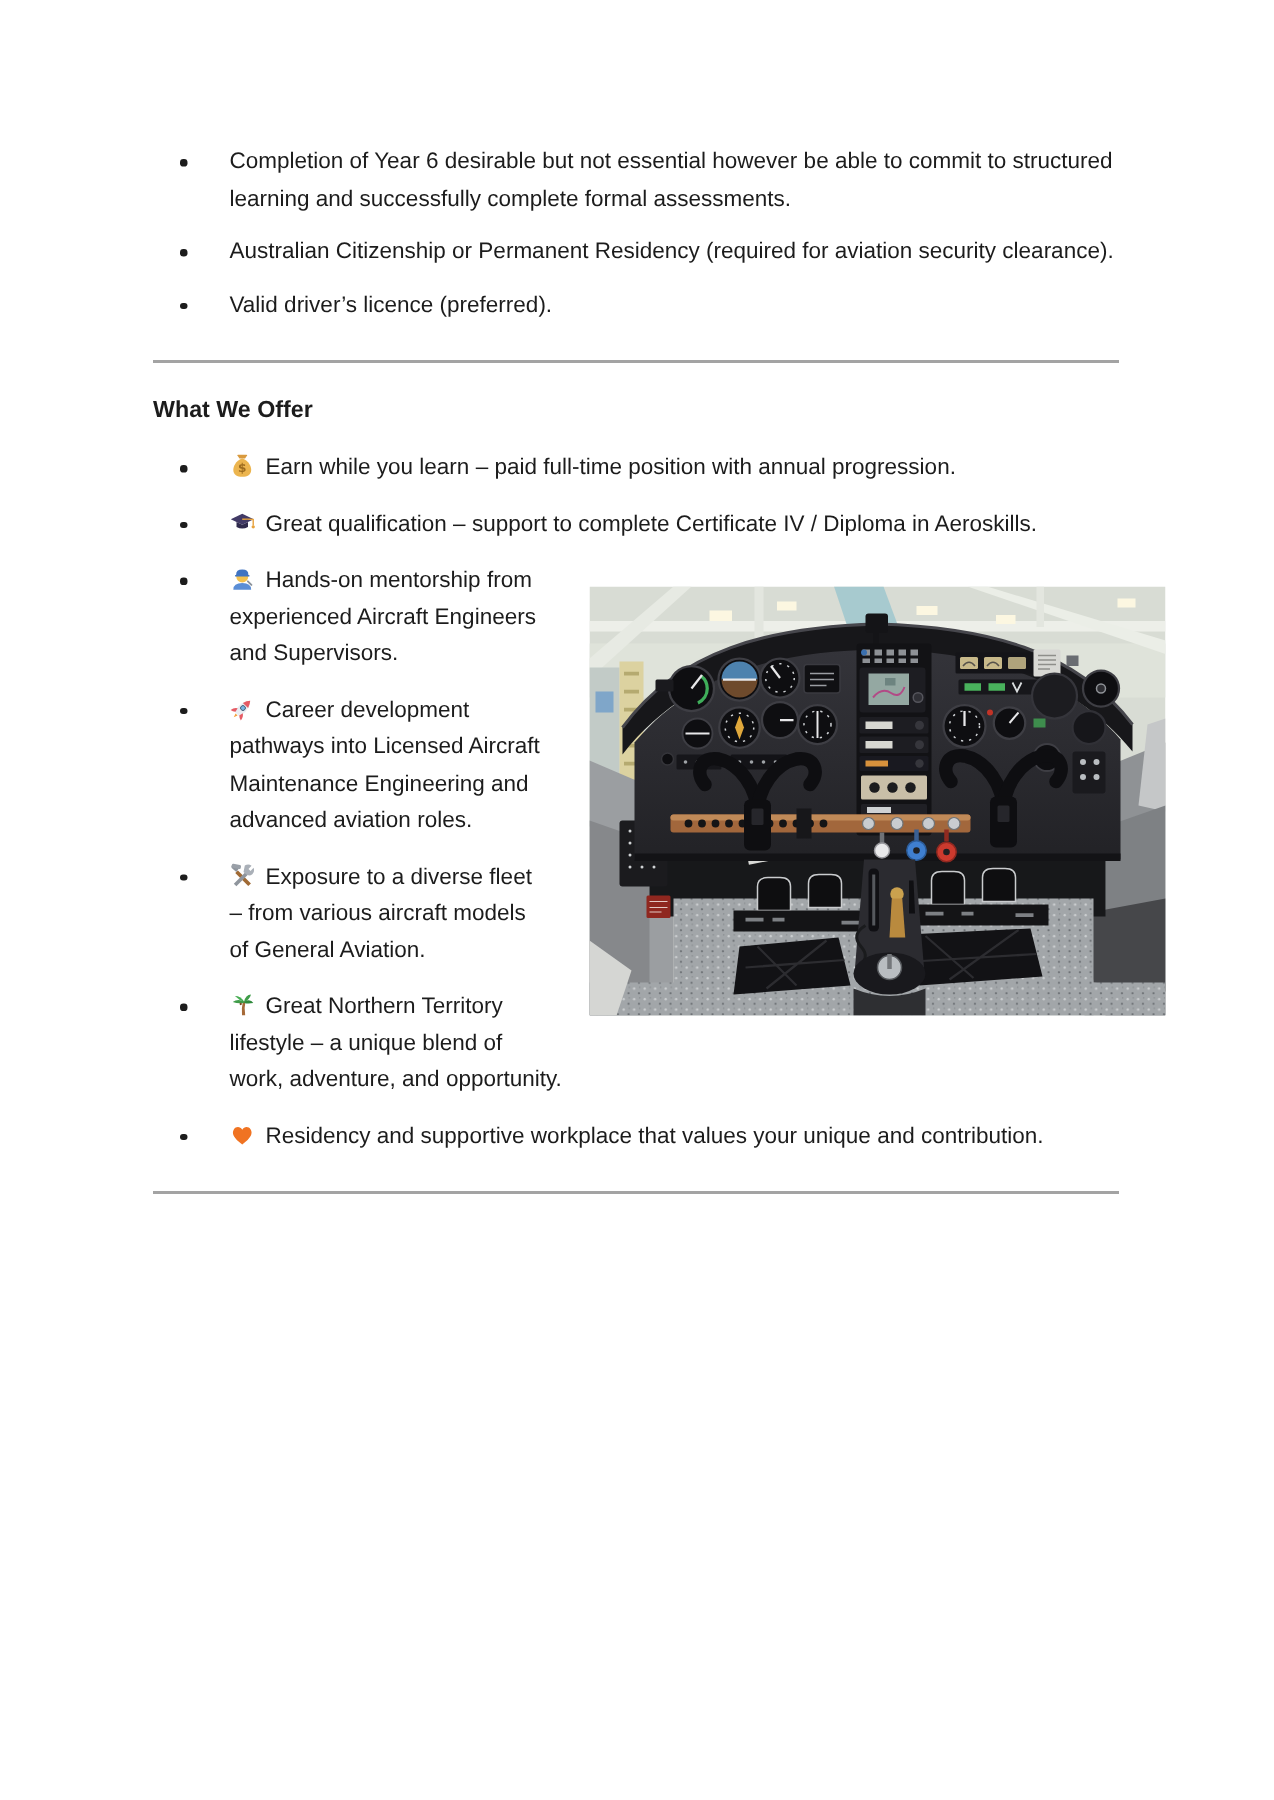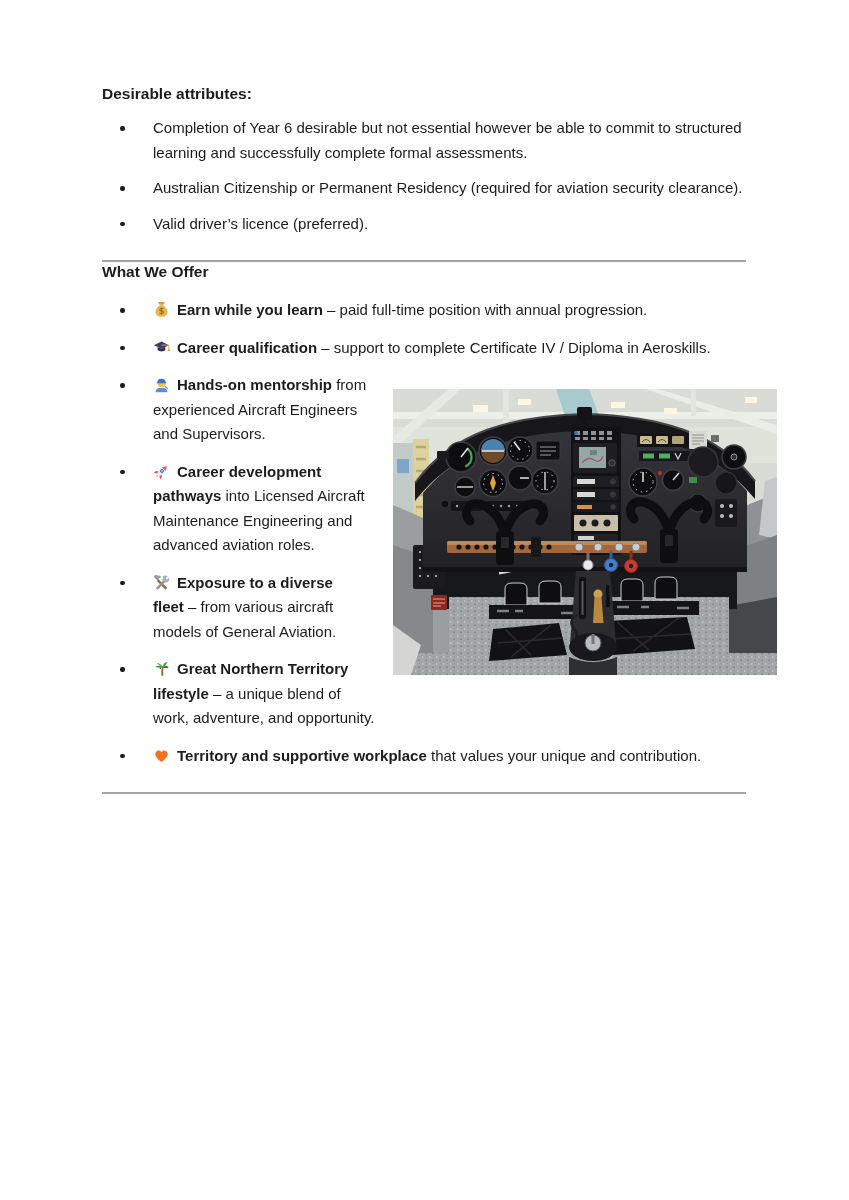--- a/index.html
+++ b/index.html
@@ -15,21 +15,21 @@
   }
   .content {
     position: absolute; left: 102px; top: 0;
     width: 644px;
     padding-top: 84px;
   }
   .doc-heading {
     font-size: 15.5px; font-weight: 700;
     line-height: 20px; margin: 0;
   }
-  .h-offer { }
+  .h-offer { margin-top: 22px; }
   ul.doc-list { list-style: none; margin: 12px 0 0 0; padding: 0; }
   ul.doc-list.offer { margin-top: 16px; }
   ul.doc-list li {
     position: relative;
     padding-left: 51px;
     line-height: 24.5px;
     margin: 0 0 11px 0;
   }
   ul.doc-list.offer li { margin-bottom: 13px; }
   ul.doc-list li:last-child { margin-bottom: 0; }
@@ -37,39 +37,38 @@
     content: "";
     position: absolute; left: 18px; top: 10px;
     width: 4.5px; height: 4.5px; border-radius: 50%;
     background: #1c1c1c;
   }
   .divider {
     height: 0; border: none;
     border-top: 2px solid #a3a3a3;
     margin: 24px 0 0 0;
   }
-  b { font-weight: 700; }
+  b { font-weight: 400; }
   .emoji {
     display: inline-block; width: 17px; height: 17px;
     vertical-align: -3px; margin-right: 7px;
   }
   .emoji svg { width: 100%; height: 100%; display: block; }
   .photo {
     float: right;
     width: 384px; height: 286px;
     margin: 16px -31px 10px 26px;
   }
   .photo svg { width: 100%; height: 100%; display: block; }
 </style>
 </head>
 <body>
 
 <div class="content">
 
-  <h2 class="doc-heading">Desirable attributes:</h2>
 
   <ul class="doc-list">
     <li><span>Completion of Year 6 desirable but not essential however be able to commit to structured learning and successfully complete formal assessments.</span></li>
     <li><span>Australian Citizenship or Permanent Residency (required for aviation security clearance).</span></li>
     <li><span>Valid driver’s licence (preferred).</span></li>
   </ul>
 
   <hr class="divider">
 
   <h2 class="doc-heading h-offer">What We Offer</h2>
@@ -87,21 +86,21 @@
     </li>
 
     <li>
       <span class="emoji">
         <svg viewBox="0 0 20 20">
             <path d="M10 3 L19 7.3 L10 11.6 L1 7.3 Z" fill="#413a66"></path>
             <path d="M5.5 9.4 L5.5 13.3 Q10 15.9 14.5 13.3 L14.5 9.4 L10 11.6 Z" fill="#2f2a4d"></path>
             <path d="M10 7.3 Q15.5 6.9 18.6 7.5 L18.6 12.2" stroke="#e8a33d" stroke-width="1.1" fill="none"></path>
             <circle cx="18.6" cy="13.2" r="1.3" fill="#e8a33d"></circle>
           </svg>
-      </span><b>Career qualification</b><span> – support to complete Certificate IV / Diploma in Aeroskills.</span>
+      </span><b>Great qualification</b><span> – support to complete Certificate IV / Diploma in Aeroskills.</span>
     </li>
 
     <li>
       <div class="photo">
         <svg viewBox="0 0 384 286" xmlns="http://www.w3.org/2000/svg" preserveAspectRatio="none">
           <defs>
             <pattern id="speck" width="7" height="7" patternUnits="userSpaceOnUse">
               <rect width="7" height="7" fill="#a2a6a9"></rect>
               <circle cx="1.8" cy="2" r="0.8" fill="#cdd0d2"></circle>
               <circle cx="5" cy="5.2" r="0.7" fill="#6b6f73"></circle>
@@ -408,20 +407,20 @@
             <circle cx="8.8" cy="9.8" r="0.9" fill="#7a4a22"></circle>
           </svg>
       </span><b>Great Northern Territory lifestyle</b><span> – a unique blend of work, adventure, and opportunity.</span>
     </li>
 
     <li>
       <span class="emoji">
         <svg viewBox="0 0 20 20">
             <path d="M10 17.6 C3 12.6 1.6 8.8 3.4 5.9 C5 3.3 8.4 3.4 10 6 C11.6 3.4 15 3.3 16.6 5.9 C18.4 8.8 17 12.6 10 17.6 Z" fill="#f07322"></path>
           </svg>
-      </span><b>Territory and supportive workplace</b><span> that values your unique and contribution.</span>
+      </span><b>Residency and supportive workplace</b><span> that values your unique and contribution.</span>
     </li>
 
   </ul>
 
   <hr class="divider">
 
 </div>
 
 </body></html>

